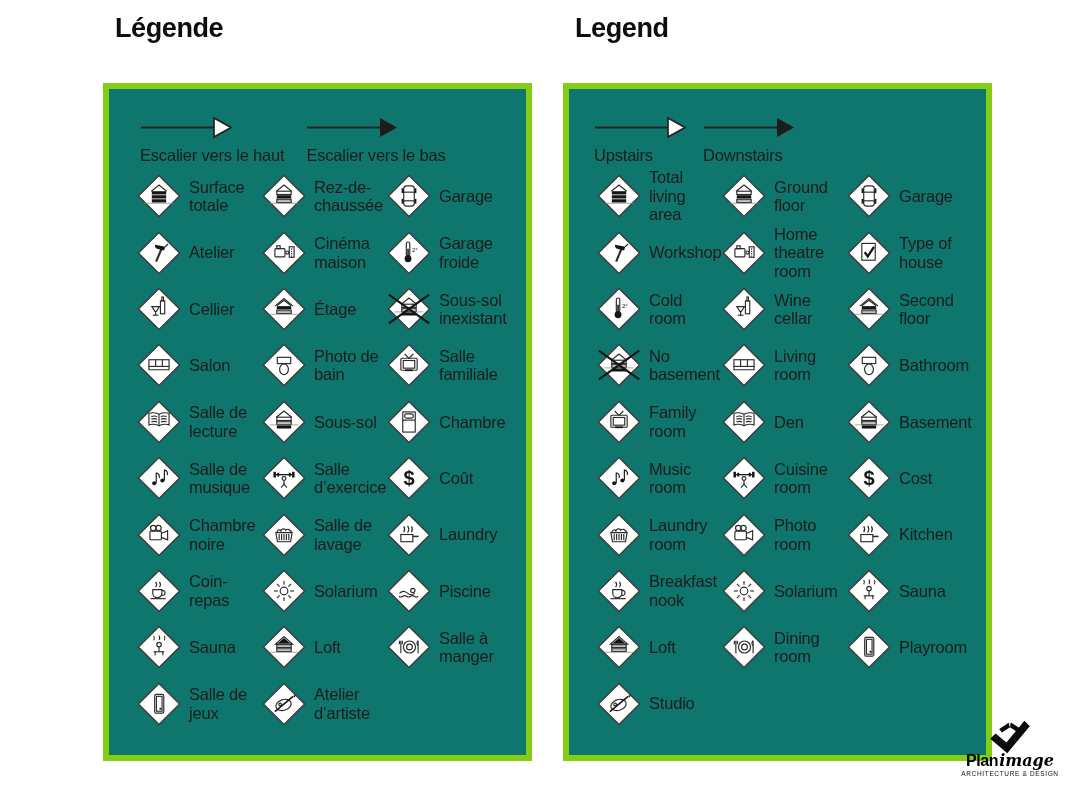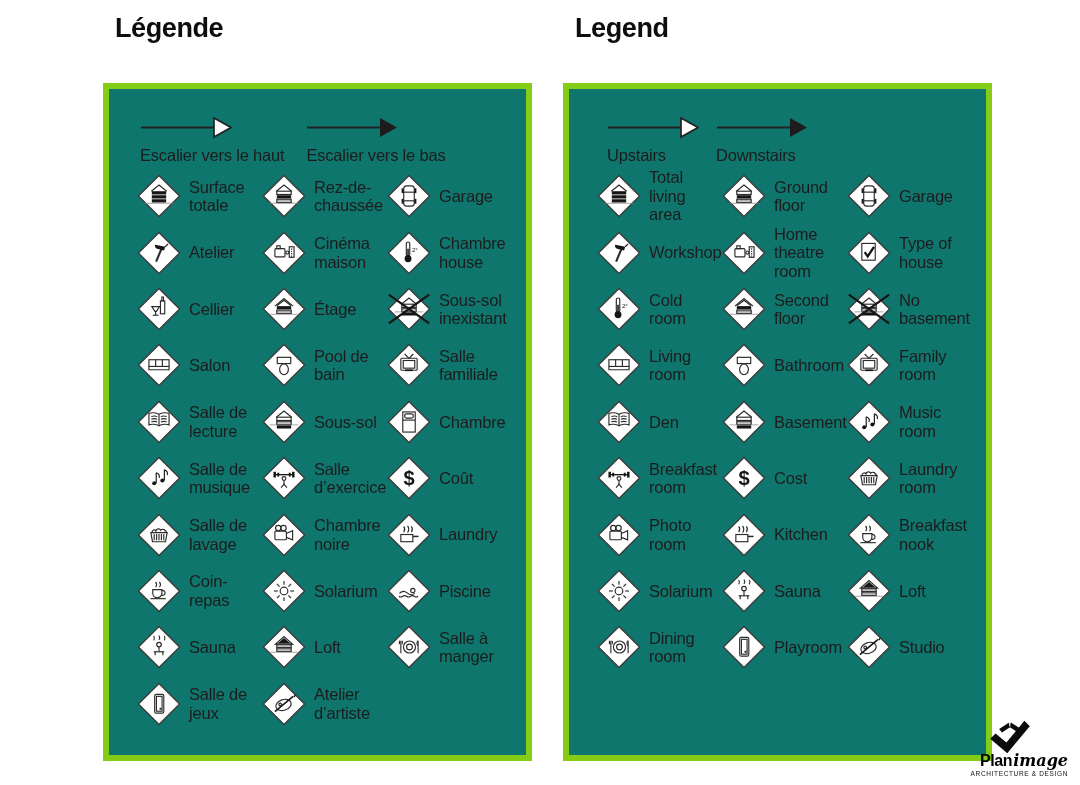--- a/index.html
+++ b/index.html
@@ -15,33 +15,33 @@
   #title-0{left:103px;}
   #title-1{left:563px;}
   .panel{
     position:absolute;top:47px;width:417px;height:666px;
     border:6px solid #84cc16;background:#0f766e;margin-top:36px;
   }
   #panel-0{left:103px;}
   #panel-1{left:563px;}
   .arrows{position:absolute;top:27px;display:flex;}
   #panel-0 .arrows{left:31px;gap:22px;}
-  #panel-1 .arrows{left:38px;gap:17px;}
+  #panel-1 .arrows{left:25px;gap:17px;}
   .arrow-item{display:flex;flex-direction:column;align-items:flex-start;}
   .arrow-label{font-size:16.5px;color:#1c1c1c;margin-top:3px;white-space:nowrap;letter-spacing:-0.2px;}
   .grid{
     position:absolute;top:79px;left:27px;
     display:grid;grid-template-columns:125px 125px 133px;grid-auto-rows:56.4px;
   }
   .cell{display:flex;align-items:center;gap:7px;}
   .cell .icon{flex:0 0 auto;display:block;line-height:0;}
   .cell-label{
     font-size:16.5px;line-height:1.12;color:#1c1c1c;letter-spacing:-0.2px;
   }
-  .logo{position:absolute;right:12px;bottom:8px;width:116px;text-align:right;}
+  .logo{position:absolute;right:12px;bottom:8px;width:116px;text-align:center;}
   .logo svg{display:block;margin:0 auto;}
   .brand{font-size:16px;color:#000;line-height:1;margin-top:-2px;white-space:nowrap;}
   .brand .plan{font-weight:800;letter-spacing:-0.4px;}
   .brand .image{font-style:italic;font-family:"DejaVu Serif",serif;font-weight:600;margin-left:1px;}
   .tagline{font-size:6.5px;letter-spacing:0.1em;color:#111;margin-top:1px;white-space:nowrap;}
 </style>
 </head>
 <body>
 
 <h1 class="panel-title" id="title-0">Légende</h1>
@@ -125,21 +125,21 @@
         <span class="cell-label">Cinéma maison</span>
       </div>
       <div class="cell">
         <span class="icon"><svg viewBox="0 0 48 48" width="46" height="46" overflow="visible">
             <polygon points="24,2.5 45.5,24 24,45.5 2.5,24" fill="#fff" stroke="#3c3c3c" stroke-width="1.5"></polygon>
             <rect x="21.2" y="12.5" width="3.6" height="15" rx="1.8" stroke="#2b2b2b" fill="none" stroke-width="1.2"></rect>
             <circle cx="23" cy="30" r="3.6" fill="#161616"></circle>
             <line x1="23" y1="27" x2="23" y2="19.5" stroke="#161616" stroke-width="1.6"></line>
             <text x="27" y="23" font-size="6.5" fill="#161616" font-family="Liberation Sans, sans-serif">2°</text>
           </svg></span>
-        <span class="cell-label">Chambre house</span>
+        <span class="cell-label">Garage froide</span>
       </div>
       <div class="cell">
         <span class="icon"><svg viewBox="0 0 48 48" width="46" height="46" overflow="visible">
             <polygon points="24,2.5 45.5,24 24,45.5 2.5,24" fill="#fff" stroke="#3c3c3c" stroke-width="1.5"></polygon>
             <rect x="25.5" y="15.5" width="4.5" height="13.5" stroke="#2b2b2b" fill="none" stroke-width="1.2"></rect>
             <rect x="27" y="11.5" width="1.6" height="4" stroke="#2b2b2b" fill="none" stroke-width="1.2"></rect>
             <path d="M16.5,21.5 h8 l-3.2,5 h-1.6 Z" stroke="#2b2b2b" fill="none" stroke-width="1.2"></path>
             <line x1="20.5" y1="26.5" x2="20.5" y2="30.5" stroke="#2b2b2b" fill="none" stroke-width="1.2"></line>
             <line x1="17.5" y1="30.5" x2="23.5" y2="30.5" stroke="#2b2b2b" fill="none" stroke-width="1.2"></line>
           </svg></span>
@@ -180,21 +180,21 @@
             <path d="M13.5,25.5 v3.5 h21 v-3.5" stroke="#2b2b2b" fill="none" stroke-width="1.2"></path>
           </svg></span>
         <span class="cell-label">Salon</span>
       </div>
       <div class="cell">
         <span class="icon"><svg viewBox="0 0 48 48" width="46" height="46" overflow="visible">
             <polygon points="24,2.5 45.5,24 24,45.5 2.5,24" fill="#fff" stroke="#3c3c3c" stroke-width="1.5"></polygon>
             <rect x="17" y="16" width="14" height="6.5" stroke="#2b2b2b" fill="none" stroke-width="1.2"></rect>
             <ellipse cx="24" cy="28.5" rx="4.6" ry="5.6" stroke="#2b2b2b" fill="none" stroke-width="1.2"></ellipse>
           </svg></span>
-        <span class="cell-label">Pool de bain</span>
+        <span class="cell-label">Photo de bain</span>
       </div>
       <div class="cell">
         <span class="icon"><svg viewBox="0 0 48 48" width="46" height="46" overflow="visible">
             <polygon points="24,2.5 45.5,24 24,45.5 2.5,24" fill="#fff" stroke="#3c3c3c" stroke-width="1.5"></polygon>
             <line x1="19.5" y1="12.5" x2="24" y2="17" stroke="#2b2b2b" fill="none" stroke-width="1.2"></line>
             <line x1="28.5" y1="12.5" x2="24" y2="17" stroke="#2b2b2b" fill="none" stroke-width="1.2"></line>
             <rect x="15.5" y="17" width="17" height="12.5" rx="1" stroke="#2b2b2b" fill="none" stroke-width="1.2"></rect>
             <rect x="18" y="19.3" width="12" height="8" stroke="#2b2b2b" fill="none" stroke-width="1.2"></rect>
             <line x1="20" y1="29.5" x2="28" y2="29.5" stroke="#161616" stroke-width="1.8"></line>
           </svg></span>
@@ -260,39 +260,39 @@
       <div class="cell">
         <span class="icon"><svg viewBox="0 0 48 48" width="46" height="46" overflow="visible">
             <polygon points="24,2.5 45.5,24 24,45.5 2.5,24" fill="#fff" stroke="#3c3c3c" stroke-width="1.5"></polygon>
             <text x="24" y="31.5" font-size="21" font-weight="bold" fill="#161616" text-anchor="middle" font-family="Liberation Sans, sans-serif">$</text>
           </svg></span>
         <span class="cell-label">Coût</span>
       </div>
       <div class="cell">
         <span class="icon"><svg viewBox="0 0 48 48" width="46" height="46" overflow="visible">
             <polygon points="24,2.5 45.5,24 24,45.5 2.5,24" fill="#fff" stroke="#3c3c3c" stroke-width="1.5"></polygon>
+            <rect x="14.5" y="20" width="12" height="9" rx="1" stroke="#2b2b2b" fill="none" stroke-width="1.2"></rect>
+            <circle cx="18" cy="16.8" r="2.8" stroke="#2b2b2b" fill="none" stroke-width="1.2"></circle>
+            <circle cx="23.5" cy="16.8" r="2.8" stroke="#2b2b2b" fill="none" stroke-width="1.2"></circle>
+            <path d="M26.5,22.5 L33,19.5 V29 L26.5,26.5" stroke="#2b2b2b" fill="none" stroke-width="1.2"></path>
+          </svg></span>
+        <span class="cell-label">Chambre noire</span>
+      </div>
+      <div class="cell">
+        <span class="icon"><svg viewBox="0 0 48 48" width="46" height="46" overflow="visible">
+            <polygon points="24,2.5 45.5,24 24,45.5 2.5,24" fill="#fff" stroke="#3c3c3c" stroke-width="1.5"></polygon>
             <path d="M15.5,21.5 H32.5 L30.8,31 H17.2 Z" stroke="#2b2b2b" fill="none" stroke-width="1.2"></path>
             <line x1="19" y1="23" x2="19" y2="29.5" stroke="#2b2b2b" fill="none" stroke-width="1.2"></line>
             <line x1="21.5" y1="23" x2="21.5" y2="29.5" stroke="#2b2b2b" fill="none" stroke-width="1.2"></line>
             <line x1="24" y1="23" x2="24" y2="29.5" stroke="#2b2b2b" fill="none" stroke-width="1.2"></line>
             <line x1="26.5" y1="23" x2="26.5" y2="29.5" stroke="#2b2b2b" fill="none" stroke-width="1.2"></line>
             <line x1="29" y1="23" x2="29" y2="29.5" stroke="#2b2b2b" fill="none" stroke-width="1.2"></line>
             <path d="M16.5,21.5 C17,18.5 20,18 20.8,19.8 C21.5,17.2 25,17 25.8,19 C26.6,17.5 30,17.8 30.5,19.6 C31.2,19.2 31.7,20 31.5,21.5" stroke="#2b2b2b" fill="none" stroke-width="1.2"></path>
           </svg></span>
         <span class="cell-label">Salle de lavage</span>
-      </div>
-      <div class="cell">
-        <span class="icon"><svg viewBox="0 0 48 48" width="46" height="46" overflow="visible">
-            <polygon points="24,2.5 45.5,24 24,45.5 2.5,24" fill="#fff" stroke="#3c3c3c" stroke-width="1.5"></polygon>
-            <rect x="14.5" y="20" width="12" height="9" rx="1" stroke="#2b2b2b" fill="none" stroke-width="1.2"></rect>
-            <circle cx="18" cy="16.8" r="2.8" stroke="#2b2b2b" fill="none" stroke-width="1.2"></circle>
-            <circle cx="23.5" cy="16.8" r="2.8" stroke="#2b2b2b" fill="none" stroke-width="1.2"></circle>
-            <path d="M26.5,22.5 L33,19.5 V29 L26.5,26.5" stroke="#2b2b2b" fill="none" stroke-width="1.2"></path>
-          </svg></span>
-        <span class="cell-label">Chambre noire</span>
       </div>
       <div class="cell">
         <span class="icon"><svg viewBox="0 0 48 48" width="46" height="46" overflow="visible">
             <polygon points="24,2.5 45.5,24 24,45.5 2.5,24" fill="#fff" stroke="#3c3c3c" stroke-width="1.5"></polygon>
             <rect x="15.5" y="23.5" width="12.5" height="7.5" stroke="#2b2b2b" fill="none" stroke-width="1.2"></rect>
             <line x1="28" y1="25.5" x2="34" y2="25.5" stroke="#2b2b2b" stroke-width="1.6"></line>
             <path d="M18.5,21 q2,-3 0,-6 M22.5,21.5 q2.5,-3.5 0,-7 M26.5,21 q2,-3 0,-6" stroke="#2b2b2b" fill="none" stroke-width="1.2"></path>
           </svg></span>
         <span class="cell-label">Laundry</span>
       </div>
@@ -480,20 +480,31 @@
             <rect x="21.2" y="12.5" width="3.6" height="15" rx="1.8" stroke="#2b2b2b" fill="none" stroke-width="1.2"></rect>
             <circle cx="23" cy="30" r="3.6" fill="#161616"></circle>
             <line x1="23" y1="27" x2="23" y2="19.5" stroke="#161616" stroke-width="1.6"></line>
             <text x="27" y="23" font-size="6.5" fill="#161616" font-family="Liberation Sans, sans-serif">2°</text>
           </svg></span>
         <span class="cell-label">Cold room</span>
       </div>
       <div class="cell">
         <span class="icon"><svg viewBox="0 0 48 48" width="46" height="46" overflow="visible">
             <polygon points="24,2.5 45.5,24 24,45.5 2.5,24" fill="#fff" stroke="#3c3c3c" stroke-width="1.5"></polygon>
+            <rect x="25.5" y="15.5" width="4.5" height="13.5" stroke="#2b2b2b" fill="none" stroke-width="1.2"></rect>
+            <rect x="27" y="11.5" width="1.6" height="4" stroke="#2b2b2b" fill="none" stroke-width="1.2"></rect>
+            <path d="M16.5,21.5 h8 l-3.2,5 h-1.6 Z" stroke="#2b2b2b" fill="none" stroke-width="1.2"></path>
+            <line x1="20.5" y1="26.5" x2="20.5" y2="30.5" stroke="#2b2b2b" fill="none" stroke-width="1.2"></line>
+            <line x1="17.5" y1="30.5" x2="23.5" y2="30.5" stroke="#2b2b2b" fill="none" stroke-width="1.2"></line>
+          </svg></span>
+        <span class="cell-label">Wine cellar</span>
+      </div>
+      <div class="cell">
+        <span class="icon"><svg viewBox="0 0 48 48" width="46" height="46" overflow="visible">
+            <polygon points="24,2.5 45.5,24 24,45.5 2.5,24" fill="#fff" stroke="#3c3c3c" stroke-width="1.5"></polygon>
             <path d="M14.5,21 L24,13 L33.5,21" stroke="#2b2b2b" fill="none" stroke-width="1.2"></path>
             <path d="M16.5,20.6 L24,14.8 L31.5,20.6" stroke="#2b2b2b" fill="none" stroke-width="1.2"></path>
             <rect x="16.5" y="21" width="15" height="3.4" fill="#161616"></rect>
             <rect x="16.5" y="25.2" width="15" height="3.4" stroke="#2b2b2b" fill="none" stroke-width="1.2"></rect>
             <line x1="16.5" y1="26.9" x2="31.5" y2="26.9" stroke="#2b2b2b" stroke-width="0.6"></line>
             <line x1="9" y1="29.5" x2="39" y2="29.5" stroke="#8a8a8a" stroke-width="0.8"></line>
           </svg></span>
         <span class="cell-label">Second floor</span>
       </div>
       <div class="cell">
@@ -578,21 +589,21 @@
             <polygon points="24,2.5 45.5,24 24,45.5 2.5,24" fill="#fff" stroke="#3c3c3c" stroke-width="1.5"></polygon>
             <line x1="13.5" y1="20.5" x2="34.5" y2="20.5" stroke="#161616" stroke-width="1.4"></line>
             <rect x="13" y="17.5" width="2.6" height="6" fill="#161616"></rect>
             <rect x="32.4" y="17.5" width="2.6" height="6" fill="#161616"></rect>
             <rect x="17" y="18.5" width="2" height="4" fill="#161616"></rect>
             <rect x="29" y="18.5" width="2" height="4" fill="#161616"></rect>
             <circle cx="24" cy="24.5" r="2" stroke="#2b2b2b" fill="none" stroke-width="1.2"></circle>
             <line x1="24" y1="26.5" x2="24" y2="30.5" stroke="#2b2b2b" fill="none" stroke-width="1.2"></line>
             <path d="M21,34 L24,30.5 L27,34" stroke="#2b2b2b" fill="none" stroke-width="1.2"></path>
           </svg></span>
-        <span class="cell-label">Breakfast room</span>
+        <span class="cell-label">Cuisine room</span>
       </div>
       <div class="cell">
         <span class="icon"><svg viewBox="0 0 48 48" width="46" height="46" overflow="visible">
             <polygon points="24,2.5 45.5,24 24,45.5 2.5,24" fill="#fff" stroke="#3c3c3c" stroke-width="1.5"></polygon>
             <text x="24" y="31.5" font-size="21" font-weight="bold" fill="#161616" text-anchor="middle" font-family="Liberation Sans, sans-serif">$</text>
           </svg></span>
         <span class="cell-label">Cost</span>
       </div>
       <div class="cell">
         <span class="icon"><svg viewBox="0 0 48 48" width="46" height="46" overflow="visible">

